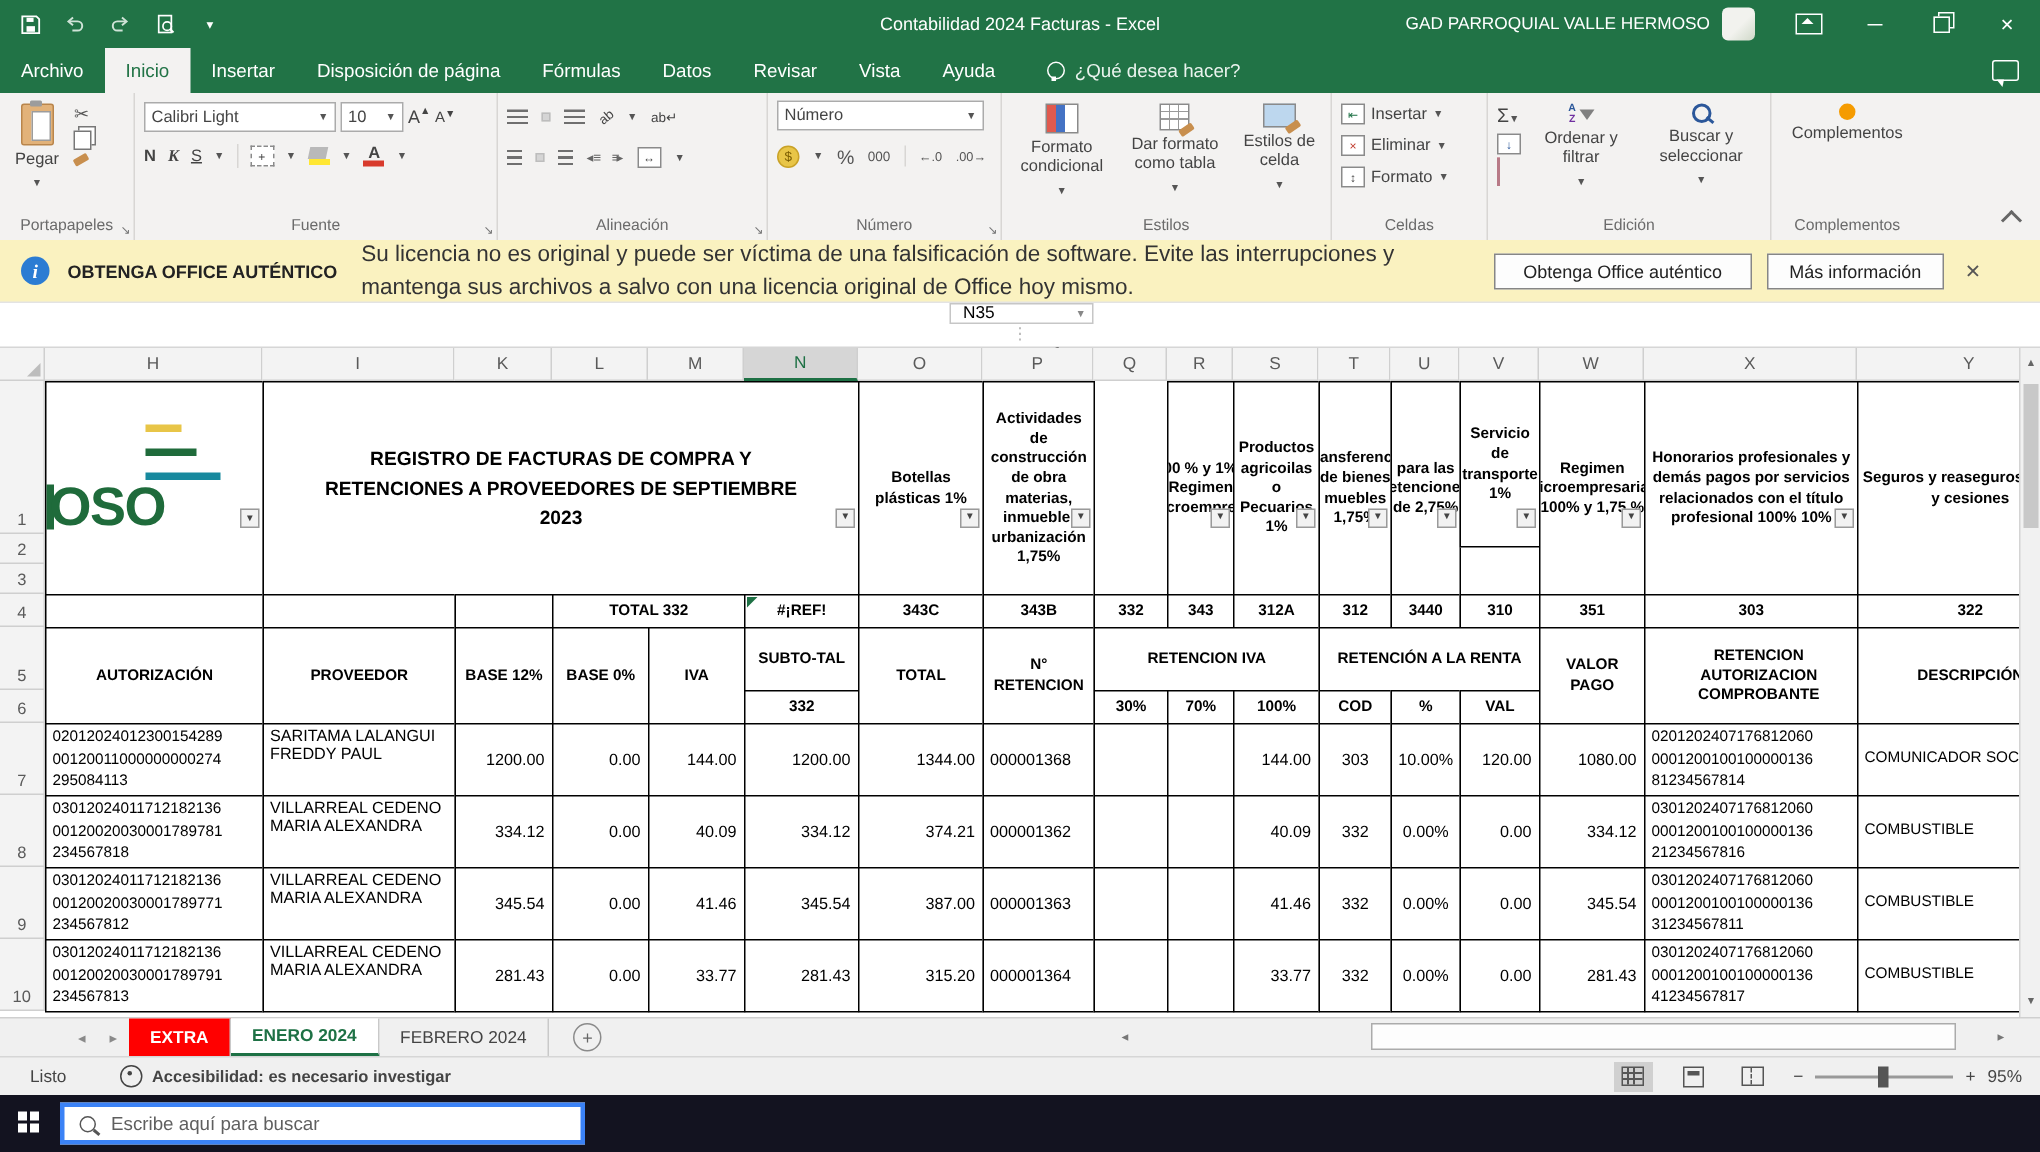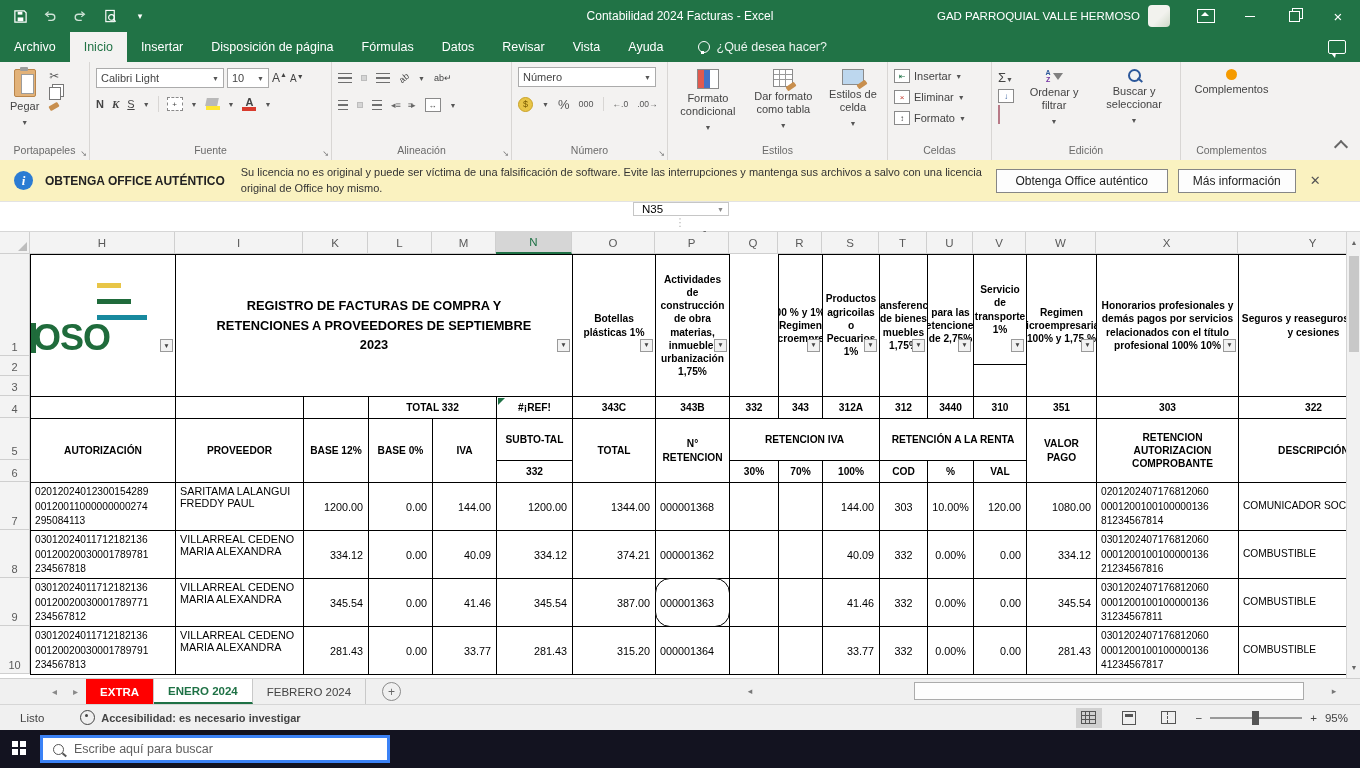--- a/index.html
+++ b/index.html
@@ -66,21 +66,21 @@
   .mag:after{content:"";position:absolute;left:7px;top:8px;width:6px;height:2px;background:#2b579a;transform:rotate(40deg);}
   .dot-addin{width:11px;height:11px;border-radius:50%;background:#f59b00;}
   .clipicon{width:20px;height:26px;background:#e2b279;border:1px solid #b9854b;border-radius:2px;position:relative;}
   .clipicon:before{content:"";position:absolute;left:5px;top:-3px;width:8px;height:4px;background:#9c9c9c;border-radius:1px;}
   .clipicon:after{content:"";position:absolute;left:6px;top:4px;width:11px;height:18px;background:#fff;border:1px solid #9c9c9c;}
   .chevup{width:8px;height:8px;border-top:2px solid #666;border-right:2px solid #666;transform:rotate(-45deg);margin-top:4px;}
   
   #notif{position:absolute;left:0;top:160px;width:1360px;height:42px;background:#faf2c0;display:flex;align-items:center;border-bottom:1px solid #e3e3e3;box-sizing:border-box;}
   .infoic{width:19px;height:19px;border-radius:50%;background:#2b7cd3;color:#fff;font-family:"Liberation Serif",serif;font-style:italic;font-weight:bold;font-size:13px;display:flex;align-items:center;justify-content:center;margin:0 12px 0 14px;flex:0 0 auto;}
   #notif-title{font-weight:bold;font-size:12px;color:#222;margin-right:16px;white-space:nowrap;}
-  #notif-msg{font-size:11px;color:#333;width:745px;line-height:1.45;}
+  #notif-msg{font-size:15px;color:#333;width:745px;line-height:1.45;}
   .notif-btn{background:#fdfdfd;border:1px solid #868686;font-size:12px;color:#222;padding:4px 0;text-align:center;margin-left:10px;white-space:nowrap;}
   #notif-close{margin-left:14px;font-size:13px;color:#555;}
   
   #fbar{position:absolute;left:0;top:202px;width:1360px;height:30px;background:#fff;border-bottom:1px solid #d6d6d6;display:flex;align-items:center;box-sizing:border-box;flex-direction:column;}
   #namebox{width:96px;height:23px;border:1px solid #c6c6c6;margin-left:2px;display:flex;align-items:center;font-size:11.5px;padding-left:8px;box-sizing:border-box;justify-content:space-between;}
   #namebox .caret{padding-right:4px;color:#888;}
   .fdots{color:#b5b5b5;font-size:11px;margin:0 8px;}
   .fbtns{display:flex;align-items:center;gap:16px;color:#9a9a9a;font-size:12px;}
   .fx{font-family:"Liberation Serif",serif;font-style:italic;color:#555;font-weight:bold;}
   #fbar-sep{width:1px;height:20px;background:#d9d9d9;margin:0 10px;}
@@ -569,21 +569,21 @@
         <div class="cell l pre sm" style="left: 0px; top: 324px; width: 146px; height: 49px;">03012024011712182136
 00120020030001789771
 234567812</div>
         <div class="cell l pre" style="left: 145px; top: 324px; width: 129px; height: 49px;">VILLARREAL CEDENO
 MARIA ALEXANDRA</div>
         <div class="cell r" style="left: 273px; top: 324px; width: 66px; height: 49px;">345.54</div>
         <div class="cell r" style="left: 338px; top: 324px; width: 65px; height: 49px;">0.00</div>
         <div class="cell r" style="left: 402px; top: 324px; width: 65px; height: 49px;">41.46</div>
         <div class="cell r" style="left: 466px; top: 324px; width: 77px; height: 49px;">345.54</div>
         <div class="cell r" style="left: 542px; top: 324px; width: 84px; height: 49px;">387.00</div>
-        <div class="cell l" style="left: 625px; top: 324px; width: 75px; height: 49px; border-radius: 15px;">000001363</div>
+        <div class="cell l" style="left: 625px; top: 324px; width: 75px; height: 49px;">000001363</div>
         <div class="cell" style="left: 699px; top: 324px; width: 50px; height: 49px;"></div>
         <div class="cell" style="left: 748px; top: 324px; width: 45px; height: 49px;"></div>
         <div class="cell r" style="left: 792px; top: 324px; width: 58px; height: 49px;">41.46</div>
         <div class="cell c" style="left: 849px; top: 324px; width: 49px; height: 49px;">332</div>
         <div class="cell c" style="left: 897px; top: 324px; width: 47px; height: 49px;">0.00%</div>
         <div class="cell r" style="left: 943px; top: 324px; width: 54px; height: 49px;">0.00</div>
         <div class="cell r" style="left: 996px; top: 324px; width: 71px; height: 49px;">345.54</div>
         <div class="cell l pre sm" style="left: 1066px; top: 324px; width: 143px; height: 49px;">0301202407176812060
 0001200100100000136
 31234567811</div>

